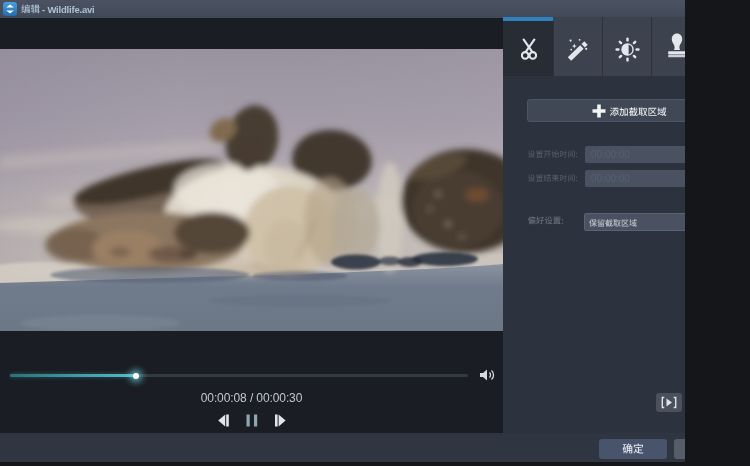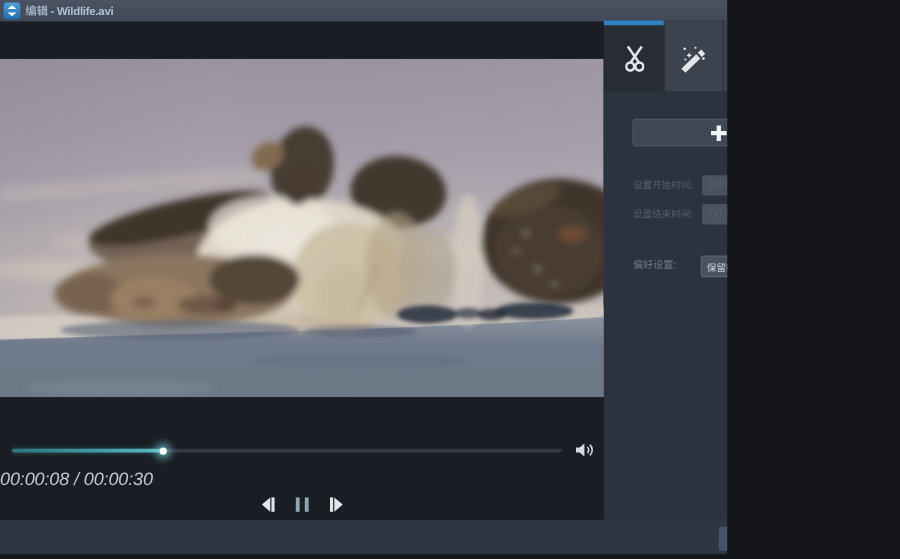--- a/index.html
+++ b/index.html
@@ -1,15 +1,15 @@
 <!DOCTYPE html>
 <html><head><meta charset="utf-8">
 <style>
 html,body{margin:0;padding:0;background:#14161a;}
-#root{position:relative;width:606px;height:466px;overflow:hidden;font-family:"Liberation Sans",sans-serif;background:#1a1d23;}
+#root{position:relative;width:685px;height:466px;overflow:hidden;font-family:"Liberation Sans",sans-serif;background:#1a1d23;}
 .abs{position:absolute;}
 </style></head><body>
 <div id="root">
 
 <div class="abs" style="left:0;top:0;width:750px;height:18px;background:linear-gradient(#4b5363,#414957);"></div>
 <div class="abs" style="left:3px;top:2px;width:14px;height:14px;border-radius:3px;background:linear-gradient(#4aa0dc,#1f6cad);"></div>
 <svg class="abs" style="left:5px;top:4px;" width="10" height="10" viewBox="0 0 10 10">
   <path d="M1.2 3.6 L5 0.4 L8.8 3.6 Z" fill="#fff"></path>
   <path d="M1.2 6.4 L5 9.6 L8.8 6.4 Z" fill="#fff"></path>
 </svg>
@@ -230,21 +230,21 @@
 </g>
 </svg>
 
 <div class="abs" style="left:10px;top:374px;width:458px;height:3px;background:#333a44;border-radius:2px;"></div>
 <div class="abs" style="left:10px;top:374px;width:125px;height:3px;background:linear-gradient(90deg,#28737d,#55bcc5);border-radius:2px;box-shadow:0 0 4px rgba(80,190,200,0.4);"></div>
 <div class="abs" style="left:132.8px;top:372.6px;width:6.5px;height:6.5px;border-radius:50%;background:#fff;box-shadow:0 0 7px 3px rgba(115,215,225,0.8);"></div>
 <svg class="abs" style="left:479px;top:368px;" width="16" height="14" viewBox="0 0 16 14">
   <path d="M1 5 L4 5 L8 1.5 L8 12.5 L4 9 L1 9 Z" fill="#d6dade"></path>
   <path d="M10.5 4.5 A3.5 3.5 0 0 1 10.5 9.5 M12.5 2.5 A6 6 0 0 1 12.5 11.5" fill="none" stroke="#d6dade" stroke-width="1.3"></path>
 </svg>
-<div class="abs" style="left:0;top:391px;width:503px;font-size:15px;letter-spacing:-0.1px;color:#c3c8cf;font-style:italic;">00:00:08 / 00:00:30</div>
+<div class="abs" style="left:0;top:391px;width:503px;text-align:center;font-size:12px;letter-spacing:-0.1px;color:#c3c8cf;">00:00:08 / 00:00:30</div>
 <svg class="abs" style="left:215px;top:413px;" width="75" height="15" viewBox="0 0 75 15">
   <path d="M10.2 1.5 L3.2 7.5 L10.2 13.5 Z" fill="#e2e6ea"></path>
   <rect x="11.2" y="1.5" width="2.6" height="12" fill="#e2e6ea"></rect>
   <rect x="31.5" y="1.5" width="3.2" height="12" fill="#8da6b2"></rect>
   <rect x="39.0" y="1.5" width="3.2" height="12" fill="#8da6b2"></rect>
   <rect x="60.0" y="1.5" width="2.6" height="12" fill="#e2e6ea"></rect>
   <path d="M63.6 1.5 L70.6 7.5 L63.6 13.5 Z" fill="#e2e6ea"></path>
 </svg>
 
 </div>

